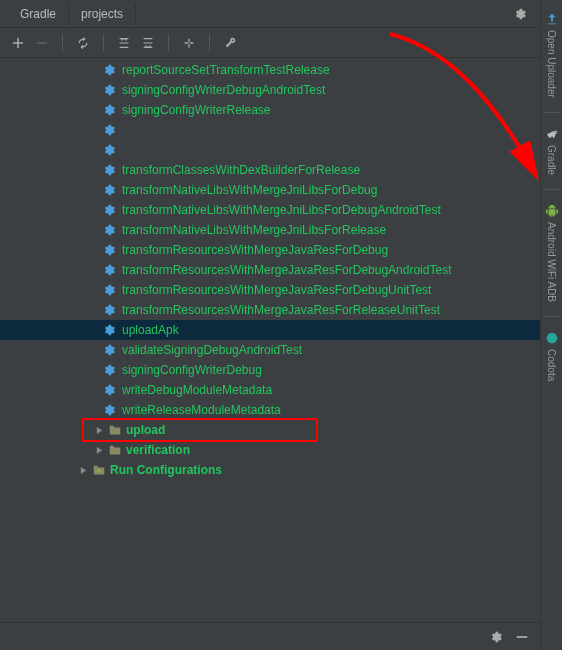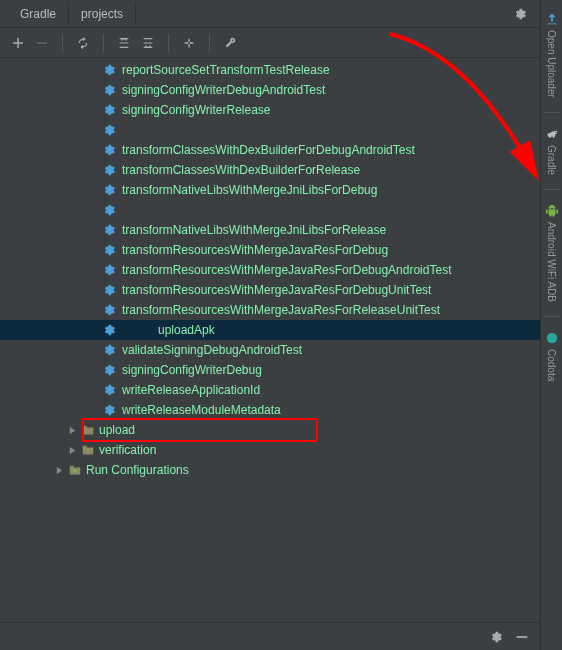--- a/index.html
+++ b/index.html
@@ -72,38 +72,39 @@
       display: flex;
       align-items: center;
       padding-left: 4px;
       white-space: nowrap;
     }
     .tree-item.task {
       padding-left: 102px;
     }
     .tree-item.selected {
       background: #0d293e;
-      gap: 36px;
     }
     .tree-item.folder {
-      padding-left: 67px;
+      padding-left: 94px;
+      font-weight: bold;
     }
     .tree-item.runconfig {
-      padding-left: 54px;
+      padding-left: 78px;
+      font-weight: bold;
     }
     .arrow {
       width: 10px;
       height: 10px;
       margin-right: 4px;
       display: flex;
       align-items: center;
       justify-content: center;
     }
     .task-label {
-      color: #86efac;
+      color: #22c55e;
     }
     .gear-icon {
       width: 14px;
       height: 14px;
       margin-right: 6px;
     }
     .folder-icon {
       width: 14px;
       height: 14px;
       margin-right: 4px;
@@ -267,41 +268,41 @@
       <svg class="gear-icon" viewBox="0 0 16 16">
         <path fill="#4a9fd8" d="M8 10a2 2 0 100-4 2 2 0 000 4z"></path>
         <path fill="#4a9fd8" d="M13.3 8.9l1.4.8-1.3 2.2-1.5-.5c-.4.3-.8.6-1.3.8L10.3 14H7.7l-.3-1.8c-.5-.2-.9-.5-1.3-.8l-1.5.5-1.3-2.2 1.4-.8c0-.3-.1-.6-.1-.9s0-.6.1-.9L3.3 6.3l1.3-2.2 1.5.5c.4-.3.8-.6 1.3-.8L7.7 2h2.6l.3 1.8c.5.2.9.5 1.3.8l1.5-.5 1.3 2.2-1.4.8c0 .3.1.6.1.9s0 .6-.1.9z"></path>
       </svg>
     </div>
     <div class="tree-item task">
       <svg class="gear-icon" viewBox="0 0 16 16">
         <path fill="#4a9fd8" d="M8 10a2 2 0 100-4 2 2 0 000 4z"></path>
         <path fill="#4a9fd8" d="M13.3 8.9l1.4.8-1.3 2.2-1.5-.5c-.4.3-.8.6-1.3.8L10.3 14H7.7l-.3-1.8c-.5-.2-.9-.5-1.3-.8l-1.5.5-1.3-2.2 1.4-.8c0-.3-.1-.6-.1-.9s0-.6.1-.9L3.3 6.3l1.3-2.2 1.5.5c.4-.3.8-.6 1.3-.8L7.7 2h2.6l.3 1.8c.5.2.9.5 1.3.8l1.5-.5 1.3 2.2-1.4.8c0 .3.1.6.1.9s0 .6-.1.9z"></path>
       </svg>
-      <span class="task-label">transformClassesWithDexBuilderForDebugAndroidTest</span>
     </div>
     <div class="tree-item task">
       <svg class="gear-icon" viewBox="0 0 16 16">
         <path fill="#4a9fd8" d="M8 10a2 2 0 100-4 2 2 0 000 4z"></path>
         <path fill="#4a9fd8" d="M13.3 8.9l1.4.8-1.3 2.2-1.5-.5c-.4.3-.8.6-1.3.8L10.3 14H7.7l-.3-1.8c-.5-.2-.9-.5-1.3-.8l-1.5.5-1.3-2.2 1.4-.8c0-.3-.1-.6-.1-.9s0-.6.1-.9L3.3 6.3l1.3-2.2 1.5.5c.4-.3.8-.6 1.3-.8L7.7 2h2.6l.3 1.8c.5.2.9.5 1.3.8l1.5-.5 1.3 2.2-1.4.8c0 .3.1.6.1.9s0 .6-.1.9z"></path>
       </svg>
       <span class="task-label">transformClassesWithDexBuilderForRelease</span>
     </div>
     <div class="tree-item task">
       <svg class="gear-icon" viewBox="0 0 16 16">
         <path fill="#4a9fd8" d="M8 10a2 2 0 100-4 2 2 0 000 4z"></path>
         <path fill="#4a9fd8" d="M13.3 8.9l1.4.8-1.3 2.2-1.5-.5c-.4.3-.8.6-1.3.8L10.3 14H7.7l-.3-1.8c-.5-.2-.9-.5-1.3-.8l-1.5.5-1.3-2.2 1.4-.8c0-.3-.1-.6-.1-.9s0-.6.1-.9L3.3 6.3l1.3-2.2 1.5.5c.4-.3.8-.6 1.3-.8L7.7 2h2.6l.3 1.8c.5.2.9.5 1.3.8l1.5-.5 1.3 2.2-1.4.8c0 .3.1.6.1.9s0 .6-.1.9z"></path>
       </svg>
       <span class="task-label">transformNativeLibsWithMergeJniLibsForDebug</span>
     </div>
     <div class="tree-item task">
       <svg class="gear-icon" viewBox="0 0 16 16">
         <path fill="#4a9fd8" d="M8 10a2 2 0 100-4 2 2 0 000 4z"></path>
         <path fill="#4a9fd8" d="M13.3 8.9l1.4.8-1.3 2.2-1.5-.5c-.4.3-.8.6-1.3.8L10.3 14H7.7l-.3-1.8c-.5-.2-.9-.5-1.3-.8l-1.5.5-1.3-2.2 1.4-.8c0-.3-.1-.6-.1-.9s0-.6.1-.9L3.3 6.3l1.3-2.2 1.5.5c.4-.3.8-.6 1.3-.8L7.7 2h2.6l.3 1.8c.5.2.9.5 1.3.8l1.5-.5 1.3 2.2-1.4.8c0 .3.1.6.1.9s0 .6-.1.9z"></path>
       </svg>
+      <span class="task-label">transformNativeLibsWithMergeJniLibsForDebugAndroidTest</span>
     </div>
     <div class="tree-item task">
       <svg class="gear-icon" viewBox="0 0 16 16">
         <path fill="#4a9fd8" d="M8 10a2 2 0 100-4 2 2 0 000 4z"></path>
         <path fill="#4a9fd8" d="M13.3 8.9l1.4.8-1.3 2.2-1.5-.5c-.4.3-.8.6-1.3.8L10.3 14H7.7l-.3-1.8c-.5-.2-.9-.5-1.3-.8l-1.5.5-1.3-2.2 1.4-.8c0-.3-.1-.6-.1-.9s0-.6.1-.9L3.3 6.3l1.3-2.2 1.5.5c.4-.3.8-.6 1.3-.8L7.7 2h2.6l.3 1.8c.5.2.9.5 1.3.8l1.5-.5 1.3 2.2-1.4.8c0 .3.1.6.1.9s0 .6-.1.9z"></path>
       </svg>
       <span class="task-label">transformNativeLibsWithMergeJniLibsForRelease</span>
     </div>
     <div class="tree-item task">
       <svg class="gear-icon" viewBox="0 0 16 16">
@@ -350,21 +351,21 @@
         <path fill="#4a9fd8" d="M8 10a2 2 0 100-4 2 2 0 000 4z"></path>
         <path fill="#4a9fd8" d="M13.3 8.9l1.4.8-1.3 2.2-1.5-.5c-.4.3-.8.6-1.3.8L10.3 14H7.7l-.3-1.8c-.5-.2-.9-.5-1.3-.8l-1.5.5-1.3-2.2 1.4-.8c0-.3-.1-.6-.1-.9s0-.6.1-.9L3.3 6.3l1.3-2.2 1.5.5c.4-.3.8-.6 1.3-.8L7.7 2h2.6l.3 1.8c.5.2.9.5 1.3.8l1.5-.5 1.3 2.2-1.4.8c0 .3.1.6.1.9s0 .6-.1.9z"></path>
       </svg>
       <span class="task-label">signingConfigWriterDebug</span>
     </div>
     <div class="tree-item task">
       <svg class="gear-icon" viewBox="0 0 16 16">
         <path fill="#4a9fd8" d="M8 10a2 2 0 100-4 2 2 0 000 4z"></path>
         <path fill="#4a9fd8" d="M13.3 8.9l1.4.8-1.3 2.2-1.5-.5c-.4.3-.8.6-1.3.8L10.3 14H7.7l-.3-1.8c-.5-.2-.9-.5-1.3-.8l-1.5.5-1.3-2.2 1.4-.8c0-.3-.1-.6-.1-.9s0-.6.1-.9L3.3 6.3l1.3-2.2 1.5.5c.4-.3.8-.6 1.3-.8L7.7 2h2.6l.3 1.8c.5.2.9.5 1.3.8l1.5-.5 1.3 2.2-1.4.8c0 .3.1.6.1.9s0 .6-.1.9z"></path>
       </svg>
-      <span class="task-label">writeReleaseApplicationId</span>
+      <span class="task-label">writeDebugModuleMetadata</span>
     </div>
     <div class="tree-item task">
       <svg class="gear-icon" viewBox="0 0 16 16">
         <path fill="#4a9fd8" d="M8 10a2 2 0 100-4 2 2 0 000 4z"></path>
         <path fill="#4a9fd8" d="M13.3 8.9l1.4.8-1.3 2.2-1.5-.5c-.4.3-.8.6-1.3.8L10.3 14H7.7l-.3-1.8c-.5-.2-.9-.5-1.3-.8l-1.5.5-1.3-2.2 1.4-.8c0-.3-.1-.6-.1-.9s0-.6.1-.9L3.3 6.3l1.3-2.2 1.5.5c.4-.3.8-.6 1.3-.8L7.7 2h2.6l.3 1.8c.5.2.9.5 1.3.8l1.5-.5 1.3 2.2-1.4.8c0 .3.1.6.1.9s0 .6-.1.9z"></path>
       </svg>
       <span class="task-label">writeReleaseModuleMetadata</span>
     </div>
     <div class="tree-item folder">
       <span class="arrow">

